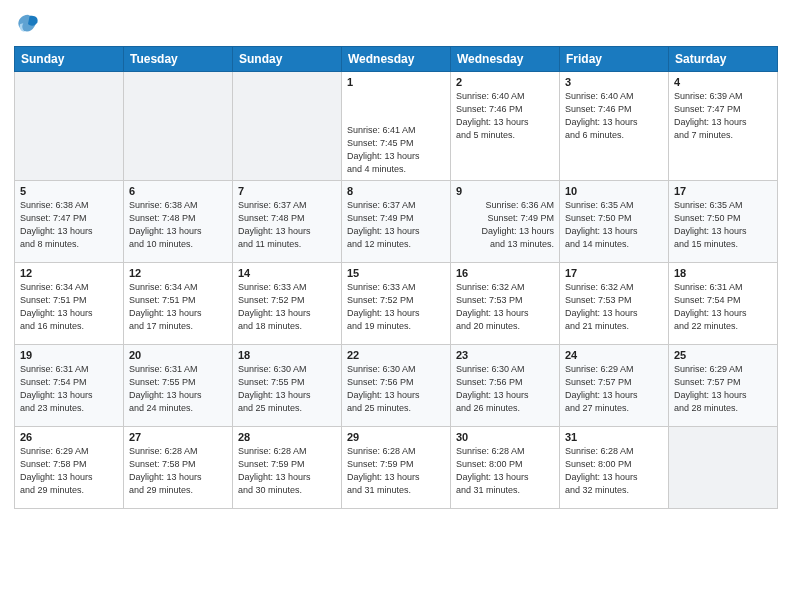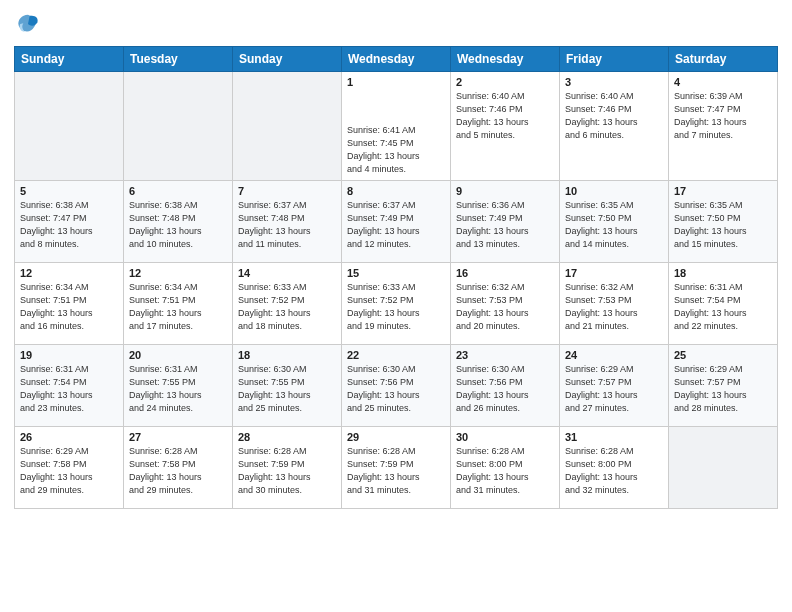--- a/index.html
+++ b/index.html
@@ -189,21 +189,21 @@
           </td>
           <td>
             <span class="day-number">8</span>
             <div class="day-info" style="white-space: pre-line;">Sunrise: 6:37 AM
 Sunset: 7:49 PM
 Daylight: 13 hours
 and 12 minutes.</div>
           </td>
           <td>
             <span class="day-number">9</span>
-            <div class="day-info" style="white-space: pre-line;">Sunrise: 6:36 AM
+            <div class="day-info" style="white-space: pre-line; text-align: right;">Sunrise: 6:36 AM
 Sunset: 7:49 PM
 Daylight: 13 hours
 and 13 minutes.</div>
           </td>
           <td>
             <span class="day-number">10</span>
             <div class="day-info" style="white-space: pre-line;">Sunrise: 6:35 AM
 Sunset: 7:50 PM
 Daylight: 13 hours
 and 14 minutes.</div>

